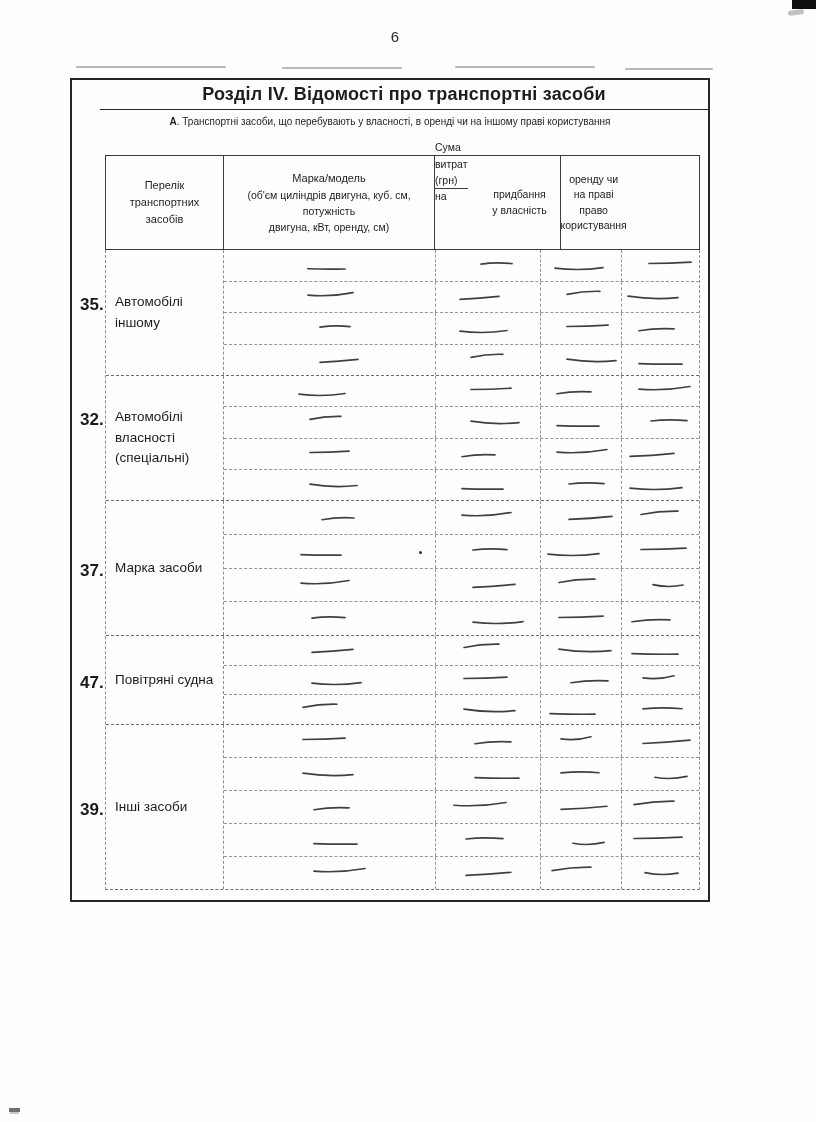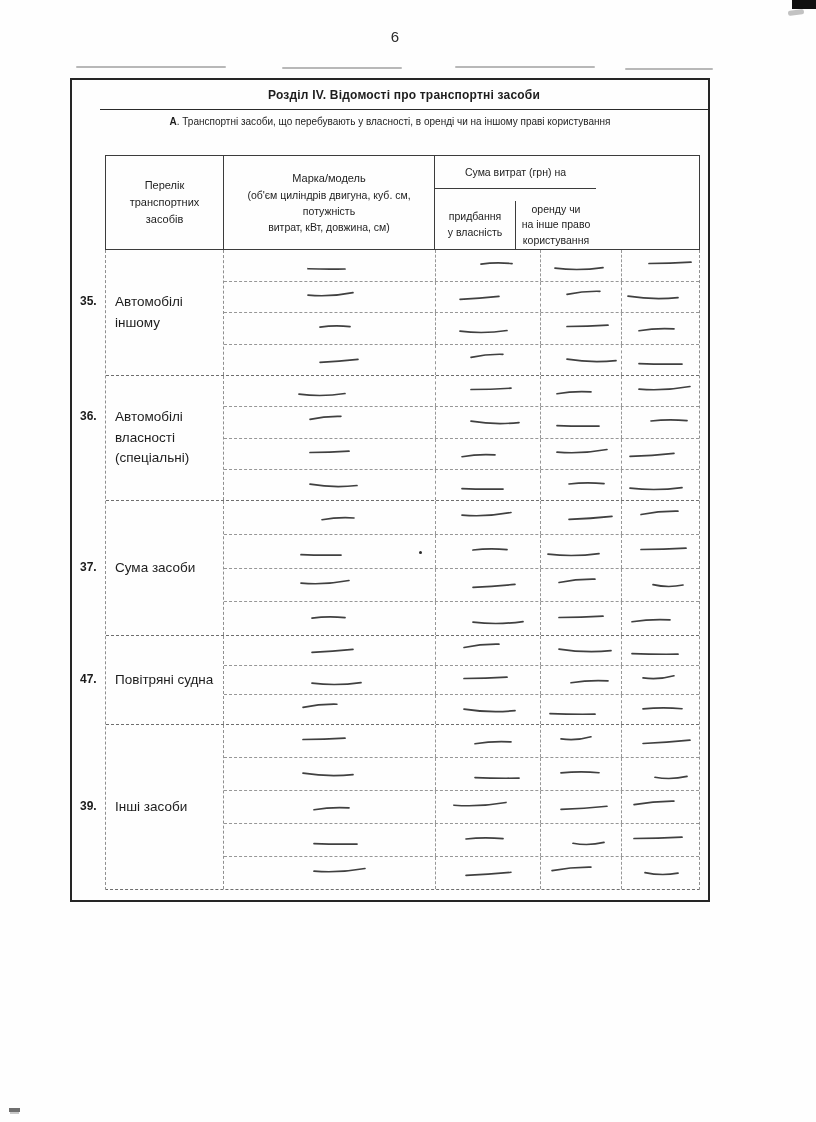--- a/index.html
+++ b/index.html
@@ -13,60 +13,60 @@
   
   .scan-streak{position:absolute;height:2px;background:#b8b8b8;border-radius:1px;}
   
   .doc-box{
     position:absolute;left:70px;top:78px;width:640px;height:824px;
     border:2px solid #262626;box-sizing:border-box;background:#fefefe;
   }
   .title-row{
     height:29px;border-bottom:1px solid #2a2a2a;display:flex;
     align-items:center;justify-content:center;
-    font-weight:bold;font-size:12px;letter-spacing:.2px;margin-left:28px;
+    font-weight:bold;font-size:18px;letter-spacing:.2px;margin-left:28px;
   }
   .subtitle{
     height:44px;padding-top:5px;text-align:center;font-size:10px;line-height:1.45;
   }
   .subtitle b{font-weight:bold;}
   
   .vtable{position:absolute;left:33px;top:75px;width:595px;}
   .thead{
     display:flex;height:95px;box-sizing:border-box;
     border:1px solid #3c3c3c;background:#fefefe;font-size:11px;line-height:1.55;
   }
   .th{box-sizing:border-box;display:flex;flex-direction:column;align-items:center;
       justify-content:center;text-align:center;padding:2px 4px;}
   .th-vehicles{width:118px;border-right:1px solid #3c3c3c;}
   .th-model{width:211px;border-right:1px solid #3c3c3c;font-size:10.5px;}
   .th-model div:first-child{font-size:11px;}
   .th-year{width:105px;border-right:1px solid #3c3c3c;}
-  .th-costs{width:161px;display:flex;flex-direction:column;padding:0;gap:12px;}
+  .th-costs{width:161px;display:flex;flex-direction:row;padding:0;gap:12px;}
   .th-costs-top{height:33px;box-sizing:border-box;border-bottom:1px solid #3c3c3c;
       display:flex;align-items:center;justify-content:center;font-size:10.5px;}
   .th-costs-bottom{flex:1;display:flex;}
   .th-purchase{width:81px;box-sizing:border-box;border-right:1px solid #3c3c3c;
       display:flex;flex-direction:column;align-items:center;justify-content:center;
       font-size:10.5px;line-height:1.5;text-align:center;}
   .th-rent{flex:1;display:flex;flex-direction:column;align-items:center;
       justify-content:center;font-size:10.5px;line-height:1.45;text-align:center;}
   
   .tbody{
     box-sizing:border-box;
     border-left:1px dashed #8f8f8f;border-right:1px dashed #8f8f8f;
     border-bottom:1px dashed #6e6e6e;
   }
   .row-group{display:flex;position:relative;box-sizing:border-box;}
   .row-group + .row-group{border-top:1px dashed #6e6e6e;}
   .col-label{width:118px;box-sizing:border-box;border-right:1px dashed #8f8f8f;
       display:flex;align-items:center;}
   .label-block{position:relative;margin-left:9px;font-size:13.5px;line-height:1.55;}
   .row-num{position:absolute;left:-35px;top:0;width:30px;font-weight:bold;
-      font-size:12px;color:#1a1a1a;}
+      font-size:17px;color:#1a1a1a;}
   .entries{flex:1;display:flex;flex-direction:column;}
   .entry{flex:1;display:flex;}
   .entry + .entry{border-top:1px dashed #979797;}
   .cell{box-sizing:border-box;display:flex;align-items:center;justify-content:center;
       overflow:visible;}
   .c-model{width:211px;}
   .c-year{width:105px;border-left:1px dashed #979797;}
   .c-purchase{width:81px;border-left:1px dashed #979797;}
   .c-rent{flex:1;border-left:1px dashed #979797;}
   .mark{display:inline-block;line-height:0;}
@@ -100,32 +100,32 @@
 
     <div class="vtable">
       <div class="thead">
         <div class="th th-vehicles">
             <div>Перелік</div>
             <div>транспортних засобів</div>
           </div>
         <div class="th th-model">
             <div>Марка/модель</div>
             <div>(об'єм циліндрів двигуна, куб. см, потужність</div>
-            <div>витрат, кВт, довжина, см)</div>
+            <div>двигуна, кВт, оренду, см)</div>
           </div>
         <div class="th-costs">
           <div class="th-costs-top">Сума витрат (грн) на</div>
           <div class="th-costs-bottom">
             <div class="th-purchase">
                 <div>придбання</div>
                 <div>у власність</div>
               </div>
             <div class="th-rent">
                 <div>оренду чи</div>
-                <div>на інше право</div>
+                <div>на праві право</div>
                 <div>користування</div>
               </div>
           </div>
         </div>
       </div>
       <div class="tbody" id="tbody">
           <div class="row-group" style="height: 125px;">
             <div class="col-label">
               <div class="label-block">
                 <span class="row-num">35.</span>
@@ -252,21 +252,21 @@
                       <path d="M2 5.5 Q 23.5 5.5 45 4.2" fill="none" stroke="#262626" stroke-width="1.7" stroke-linecap="round" opacity="0.88"></path>
                     </svg>
                   </span>
                 </div>
               </div>
             </div>
           </div>
           <div class="row-group" style="height: 125px;">
             <div class="col-label">
               <div class="label-block">
-                <span class="row-num">36.</span>
+                <span class="row-num">32.</span>
                 <div>Автомобілі</div>
                 <div>власності</div>
                 <div>(спеціальні)</div>
               </div>
             </div>
             <div class="entries">
               <div class="entry">
                 <div class="cell c-model">
                   <span class="mark" style="transform: translate(-8px, 3px) rotate(0.8deg);">
                     <svg width="50" height="10" viewBox="0 0 50 10">
@@ -385,21 +385,21 @@
                     </svg>
                   </span>
                 </div>
               </div>
             </div>
           </div>
           <div class="row-group" style="height: 135px;">
             <div class="col-label">
               <div class="label-block">
                 <span class="row-num">37.</span>
-                <div>Сума засоби</div>
+                <div>Марка засоби</div>
               </div>
             </div>
             <div class="entries">
               <div class="entry">
                 <div class="cell c-model">
                   <span class="mark" style="transform: translate(8px, 2px) rotate(-0.8deg);">
                     <svg width="36" height="10" viewBox="0 0 36 10">
                       <path d="M2 5.5 Q 18 2.9 34 4.2" fill="none" stroke="#262626" stroke-width="1.7" stroke-linecap="round" opacity="0.88"></path>
                     </svg>
                   </span>

